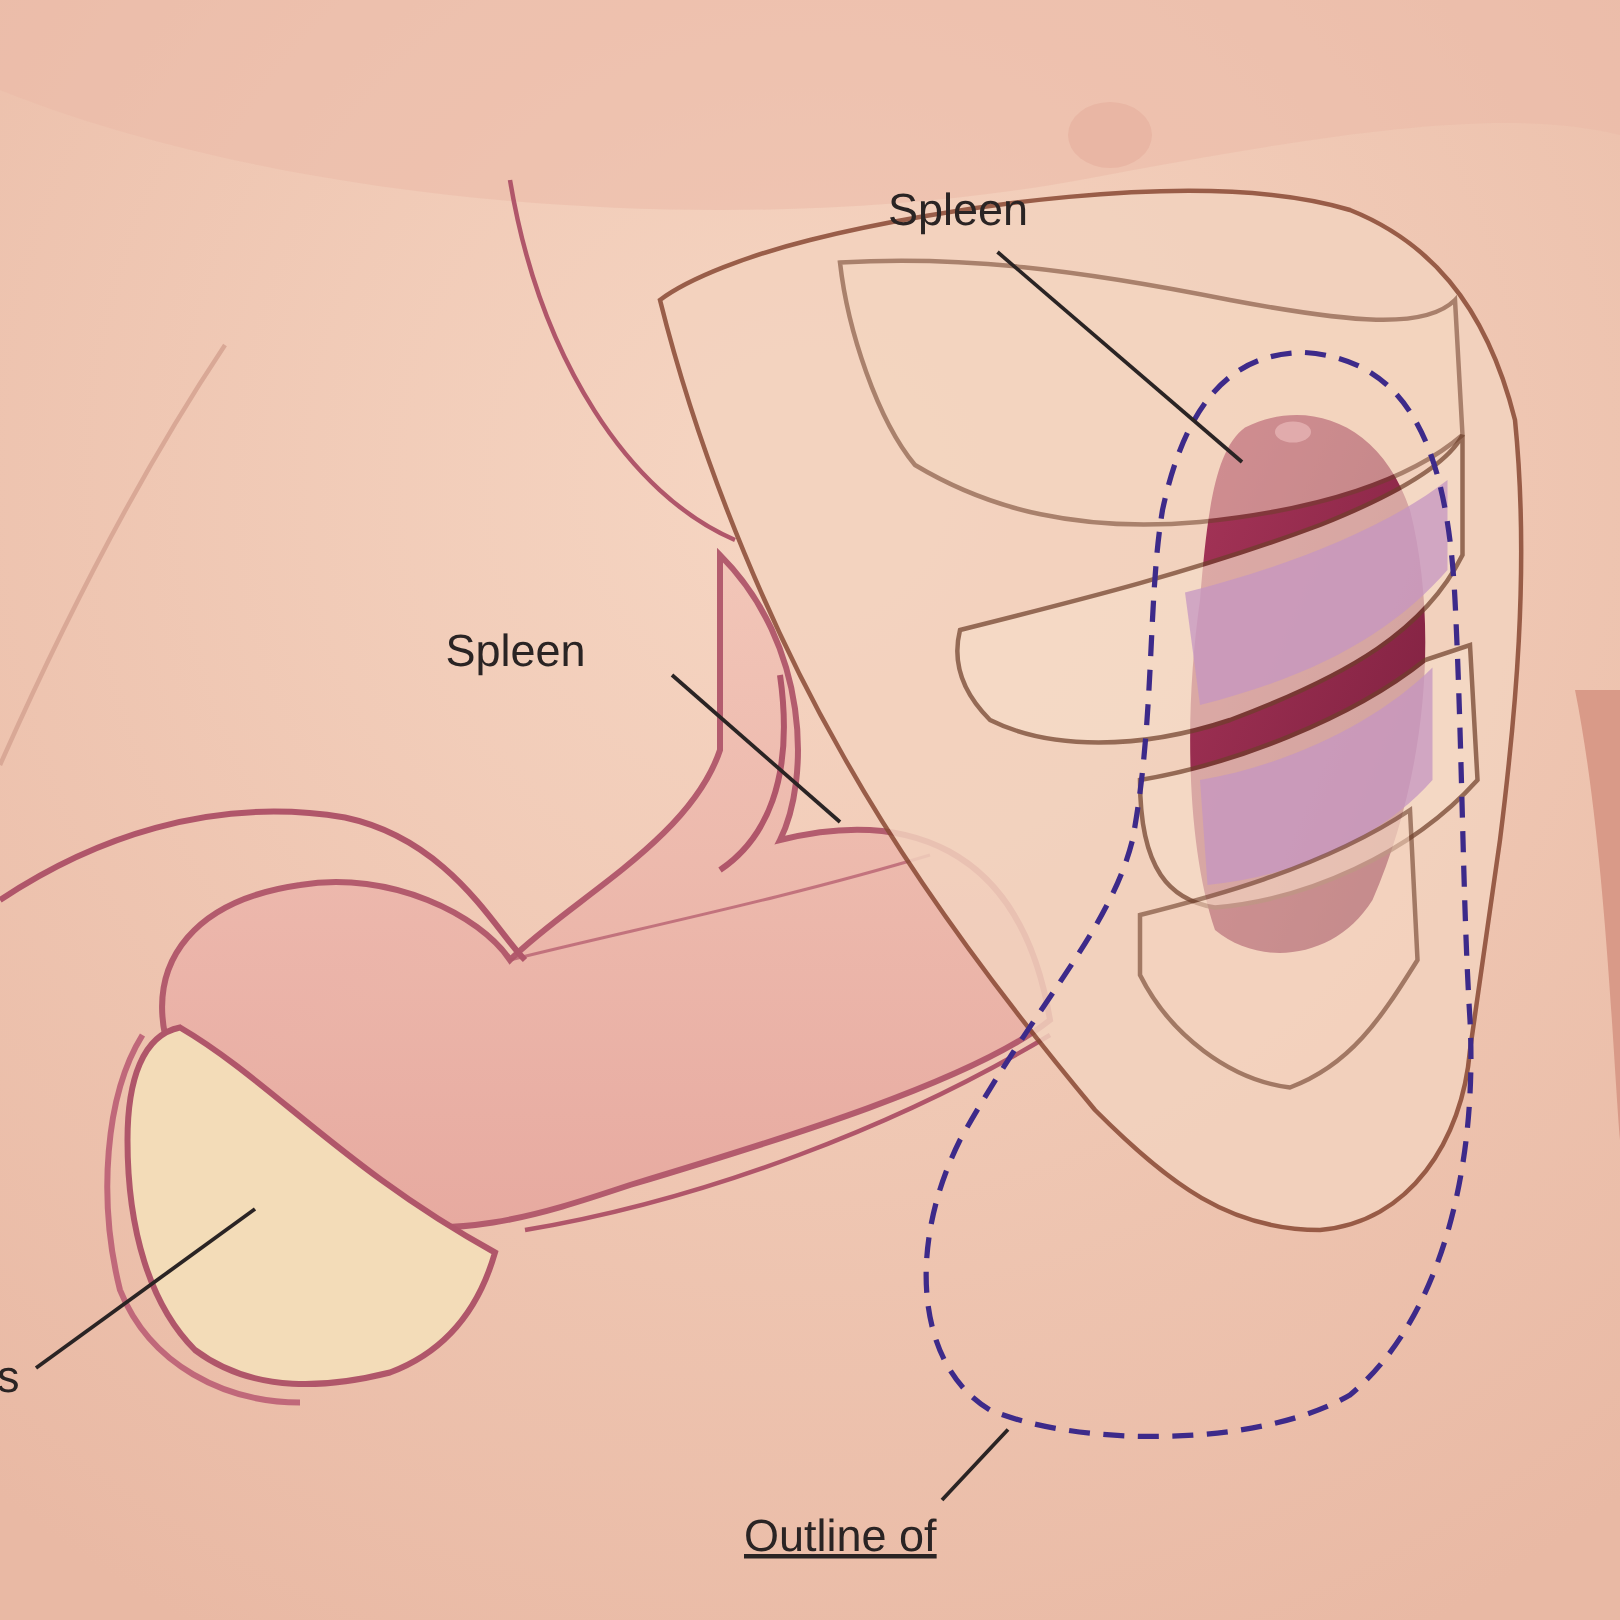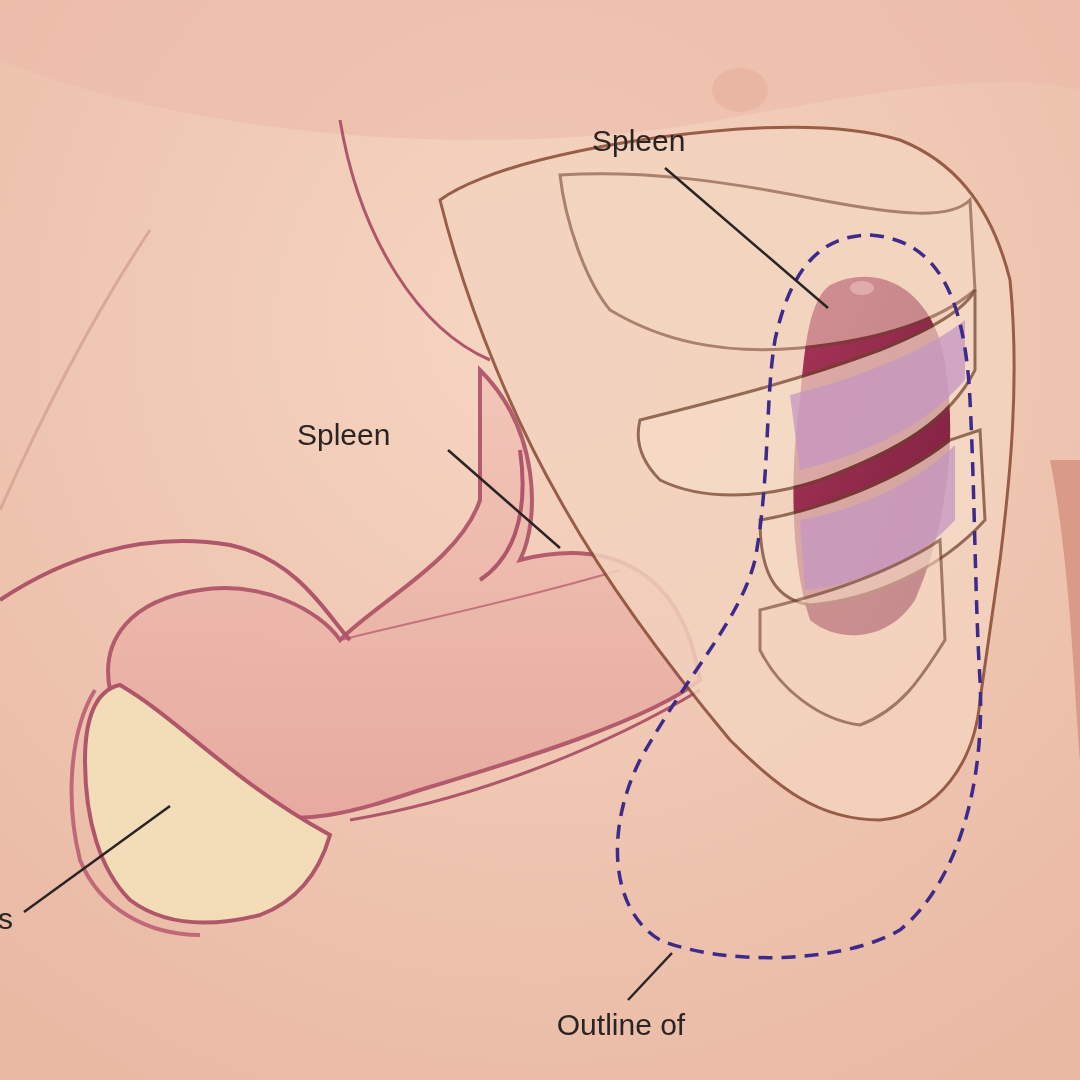--- a/index.html
+++ b/index.html
@@ -1,20 +1,20 @@
 <!DOCTYPE html>
 <html><head>
 <meta charset="utf-8">
 <style>
   html, body { margin: 0; padding: 0; }
   body { width: 1080px; height: 1080px; overflow: hidden; background: #f0c9b4; font-family: "Liberation Sans", sans-serif; }
   .canvas { position: relative; width: 1080px; height: 1080px; }
   svg.art { position: absolute; left: 0; top: 0; }
   .label { position: absolute; color: #2a2424; font-size: 30px; line-height: 34px; white-space: nowrap; }
-  .label.center { text-align: center; }
+  .label.center { text-align: left; text-decoration: underline; }
 </style>
 </head>
 <body>
 
 <div class="canvas">
   <svg class="art" width="1080" height="1080" viewBox="0 0 1080 1080">
     <defs>
       <radialGradient id="skinGrad" cx="0.5" cy="0.3" r="0.8">
         <stop offset="0" stop-color="#f6d6c3"></stop>
         <stop offset="1" stop-color="#e9b9a4"></stop>

